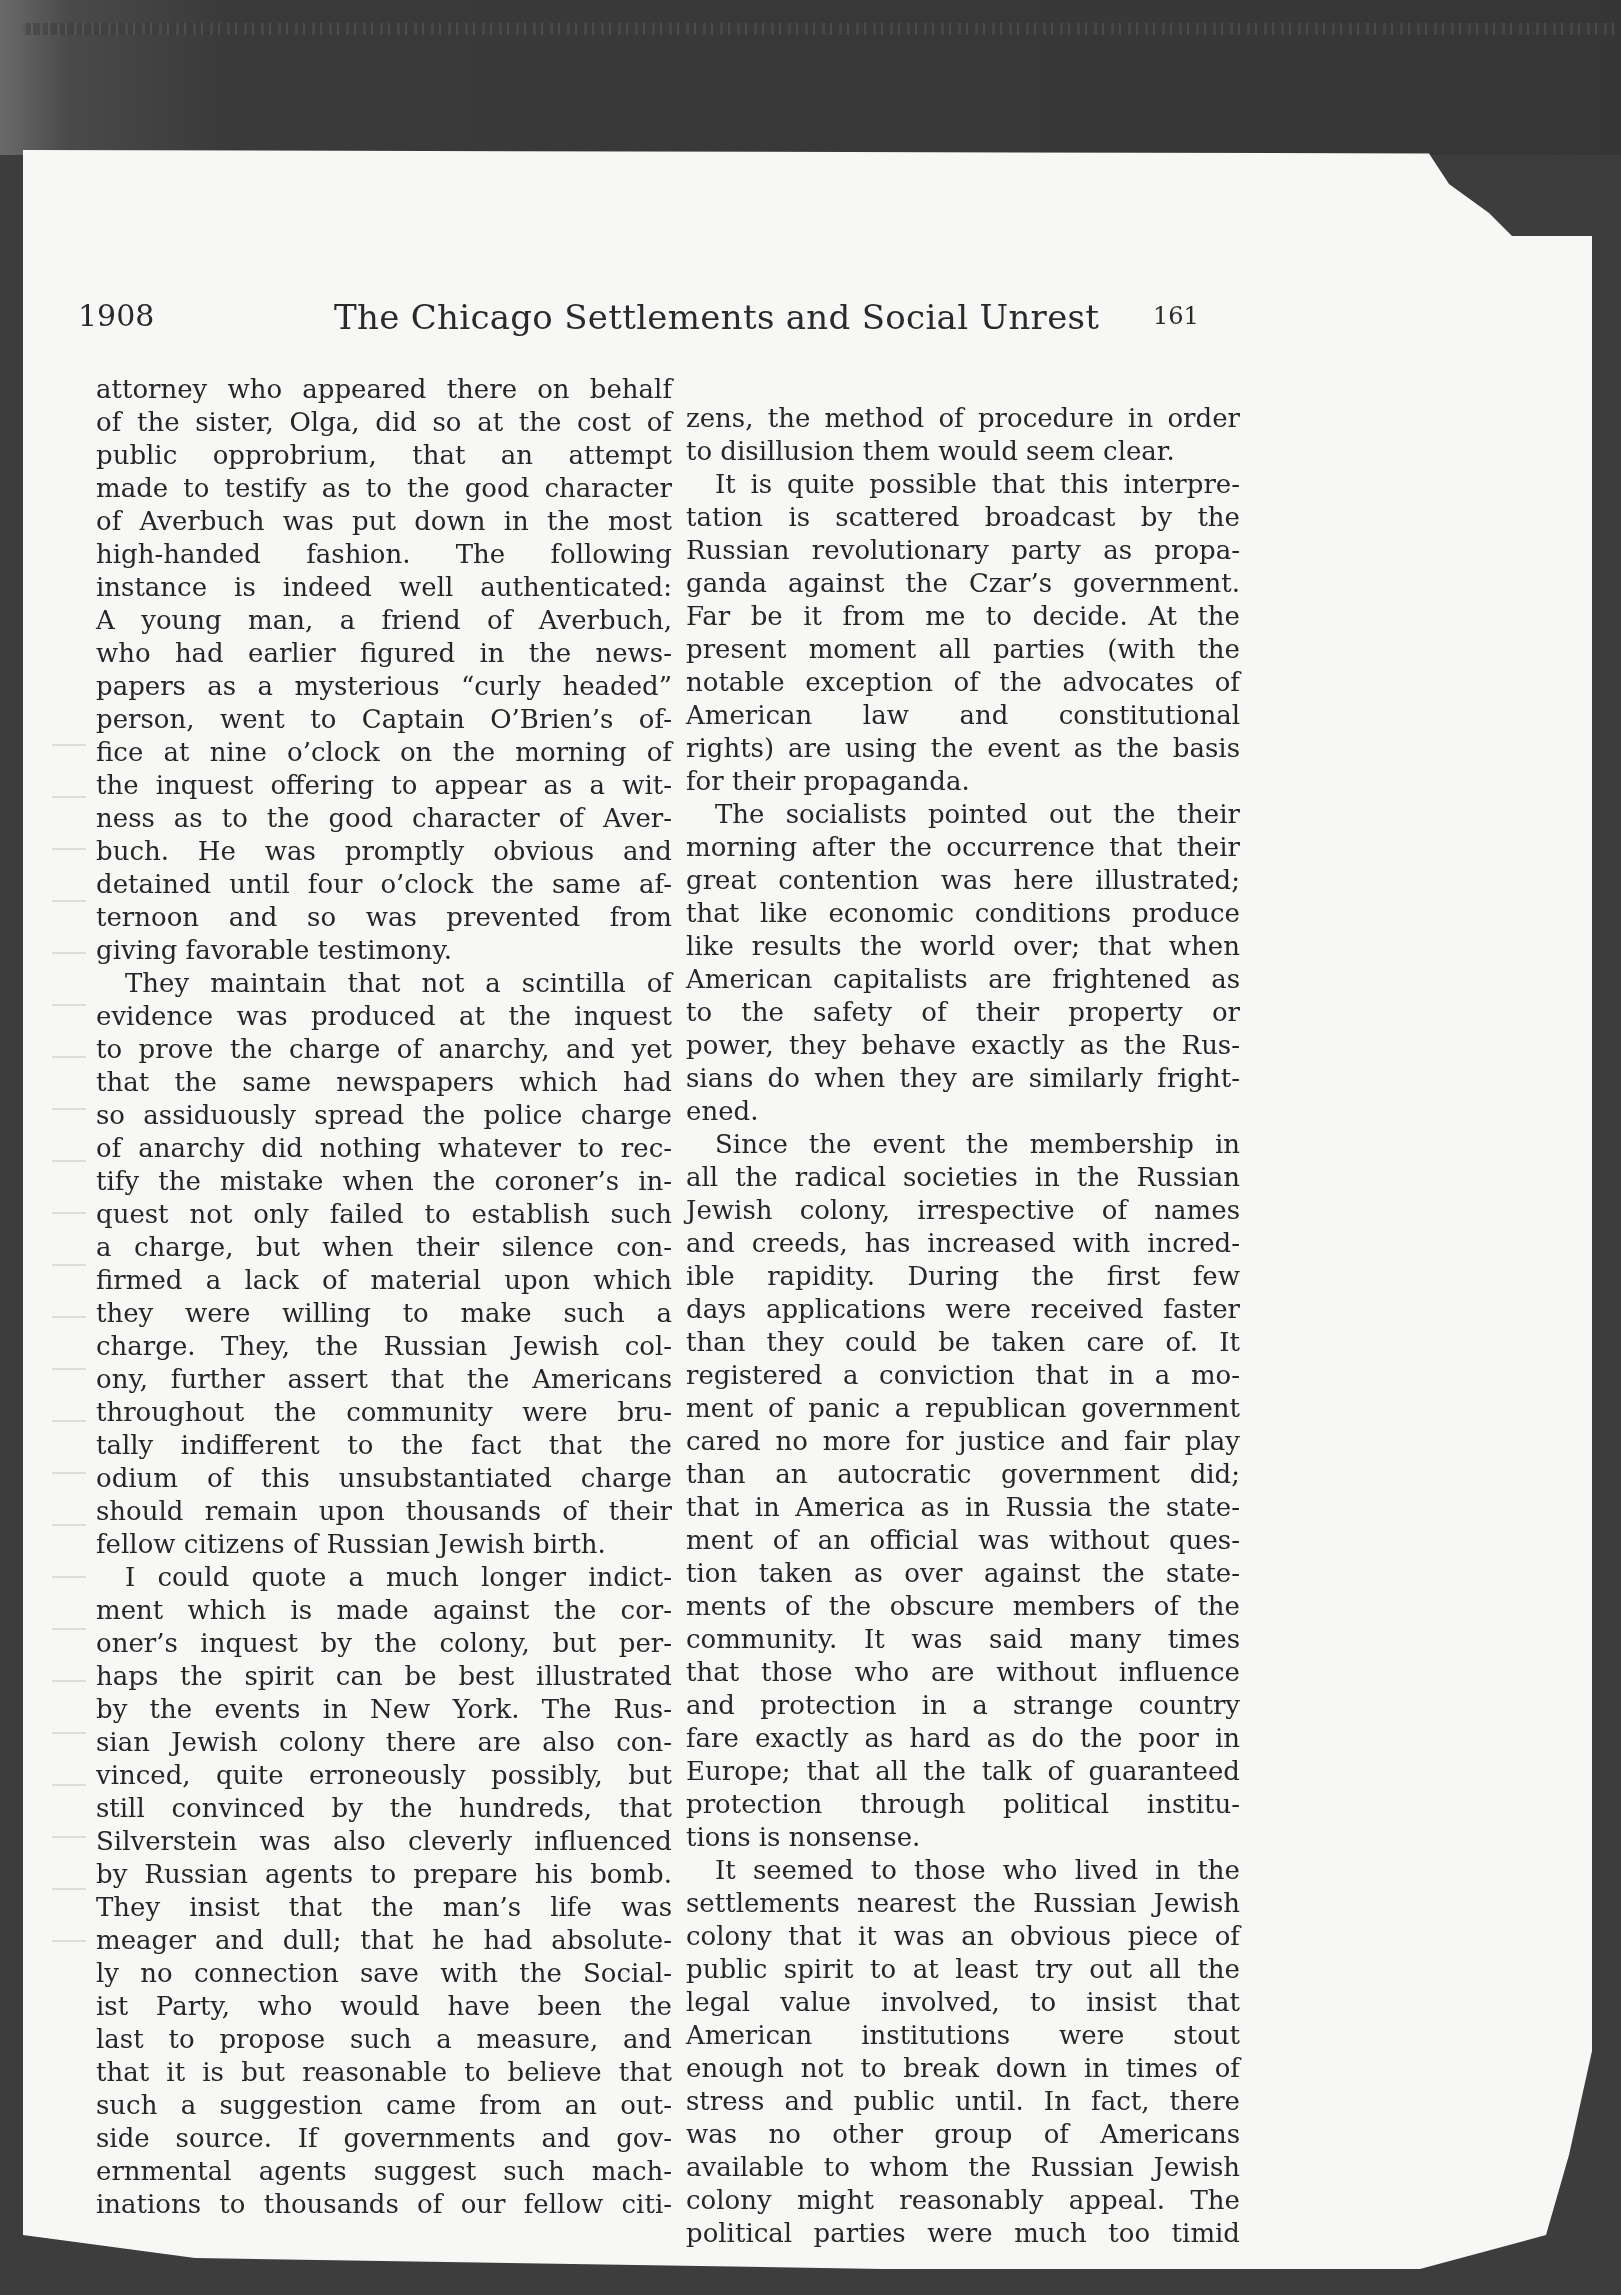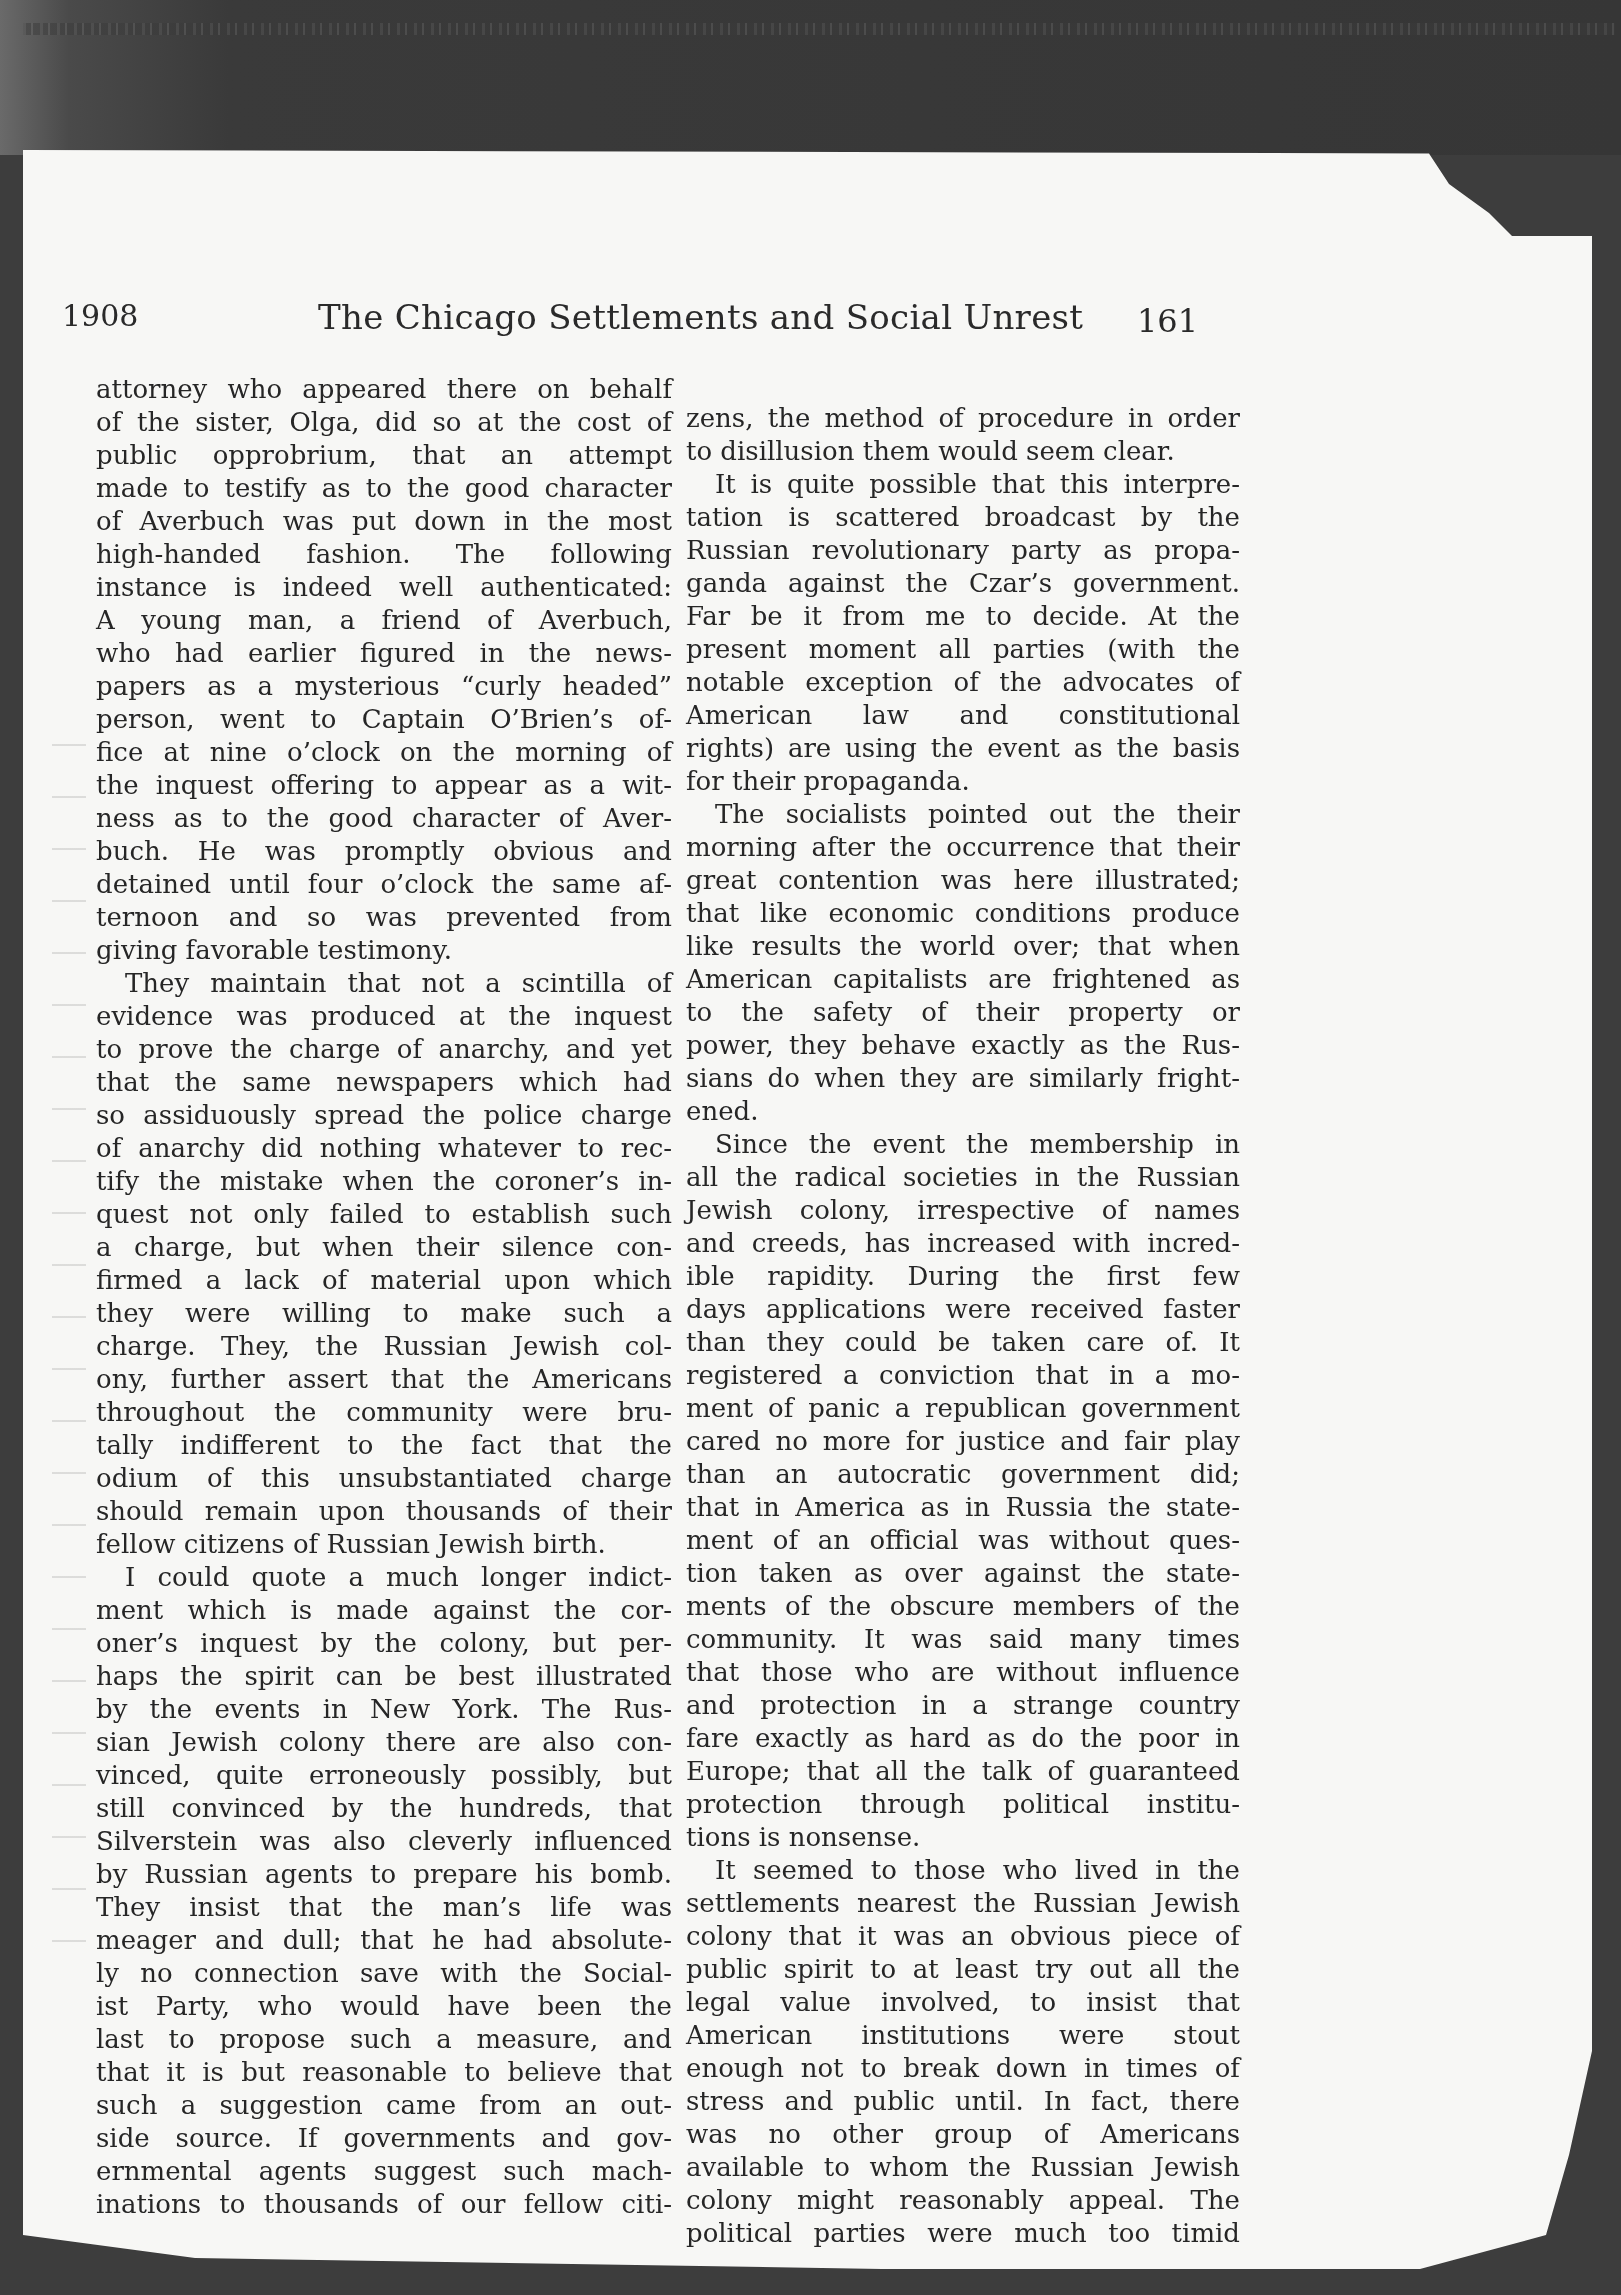--- a/index.html
+++ b/index.html
@@ -39,21 +39,21 @@
   .left-margin-speckle {
     position: absolute;
     left: 29px; top: 573px;
     width: 34px; height: 1260px;
     background: repeating-linear-gradient(180deg, transparent 0 21px, rgba(0,0,0,0.18) 21px 23px, transparent 23px 52px);
     opacity: 0.6;
   }
   .running-head {
     position: absolute;
     top: 292px;
-    left: 0;
+    left: 16px;
     width: 1318px;
     height: 46px;
     color: #2a2a2a;
   }
   .rh-year {
     position: absolute;
     left: 62px;
     top: 5.7px;
     font-size: 30px;
   }
@@ -61,21 +61,21 @@
     position: absolute;
     left: 318px;
     top: 4.6px;
     font-size: 34px;
     letter-spacing: 0.3px;
   }
   .rh-page {
     position: absolute;
     left: 1137px;
     top: 10.3px;
-    font-size: 32px;
+    font-size: 24px;
   }
   .column {
     position: absolute;
     top: 373px;
     color: #262626;
     font-size: 26px;
   }
   .col-left { left: 64px; width: 576px; margin-left: 32px; }
   .col-right { left: 686px; width: 554px; margin-top: 29px; }
   .line {

